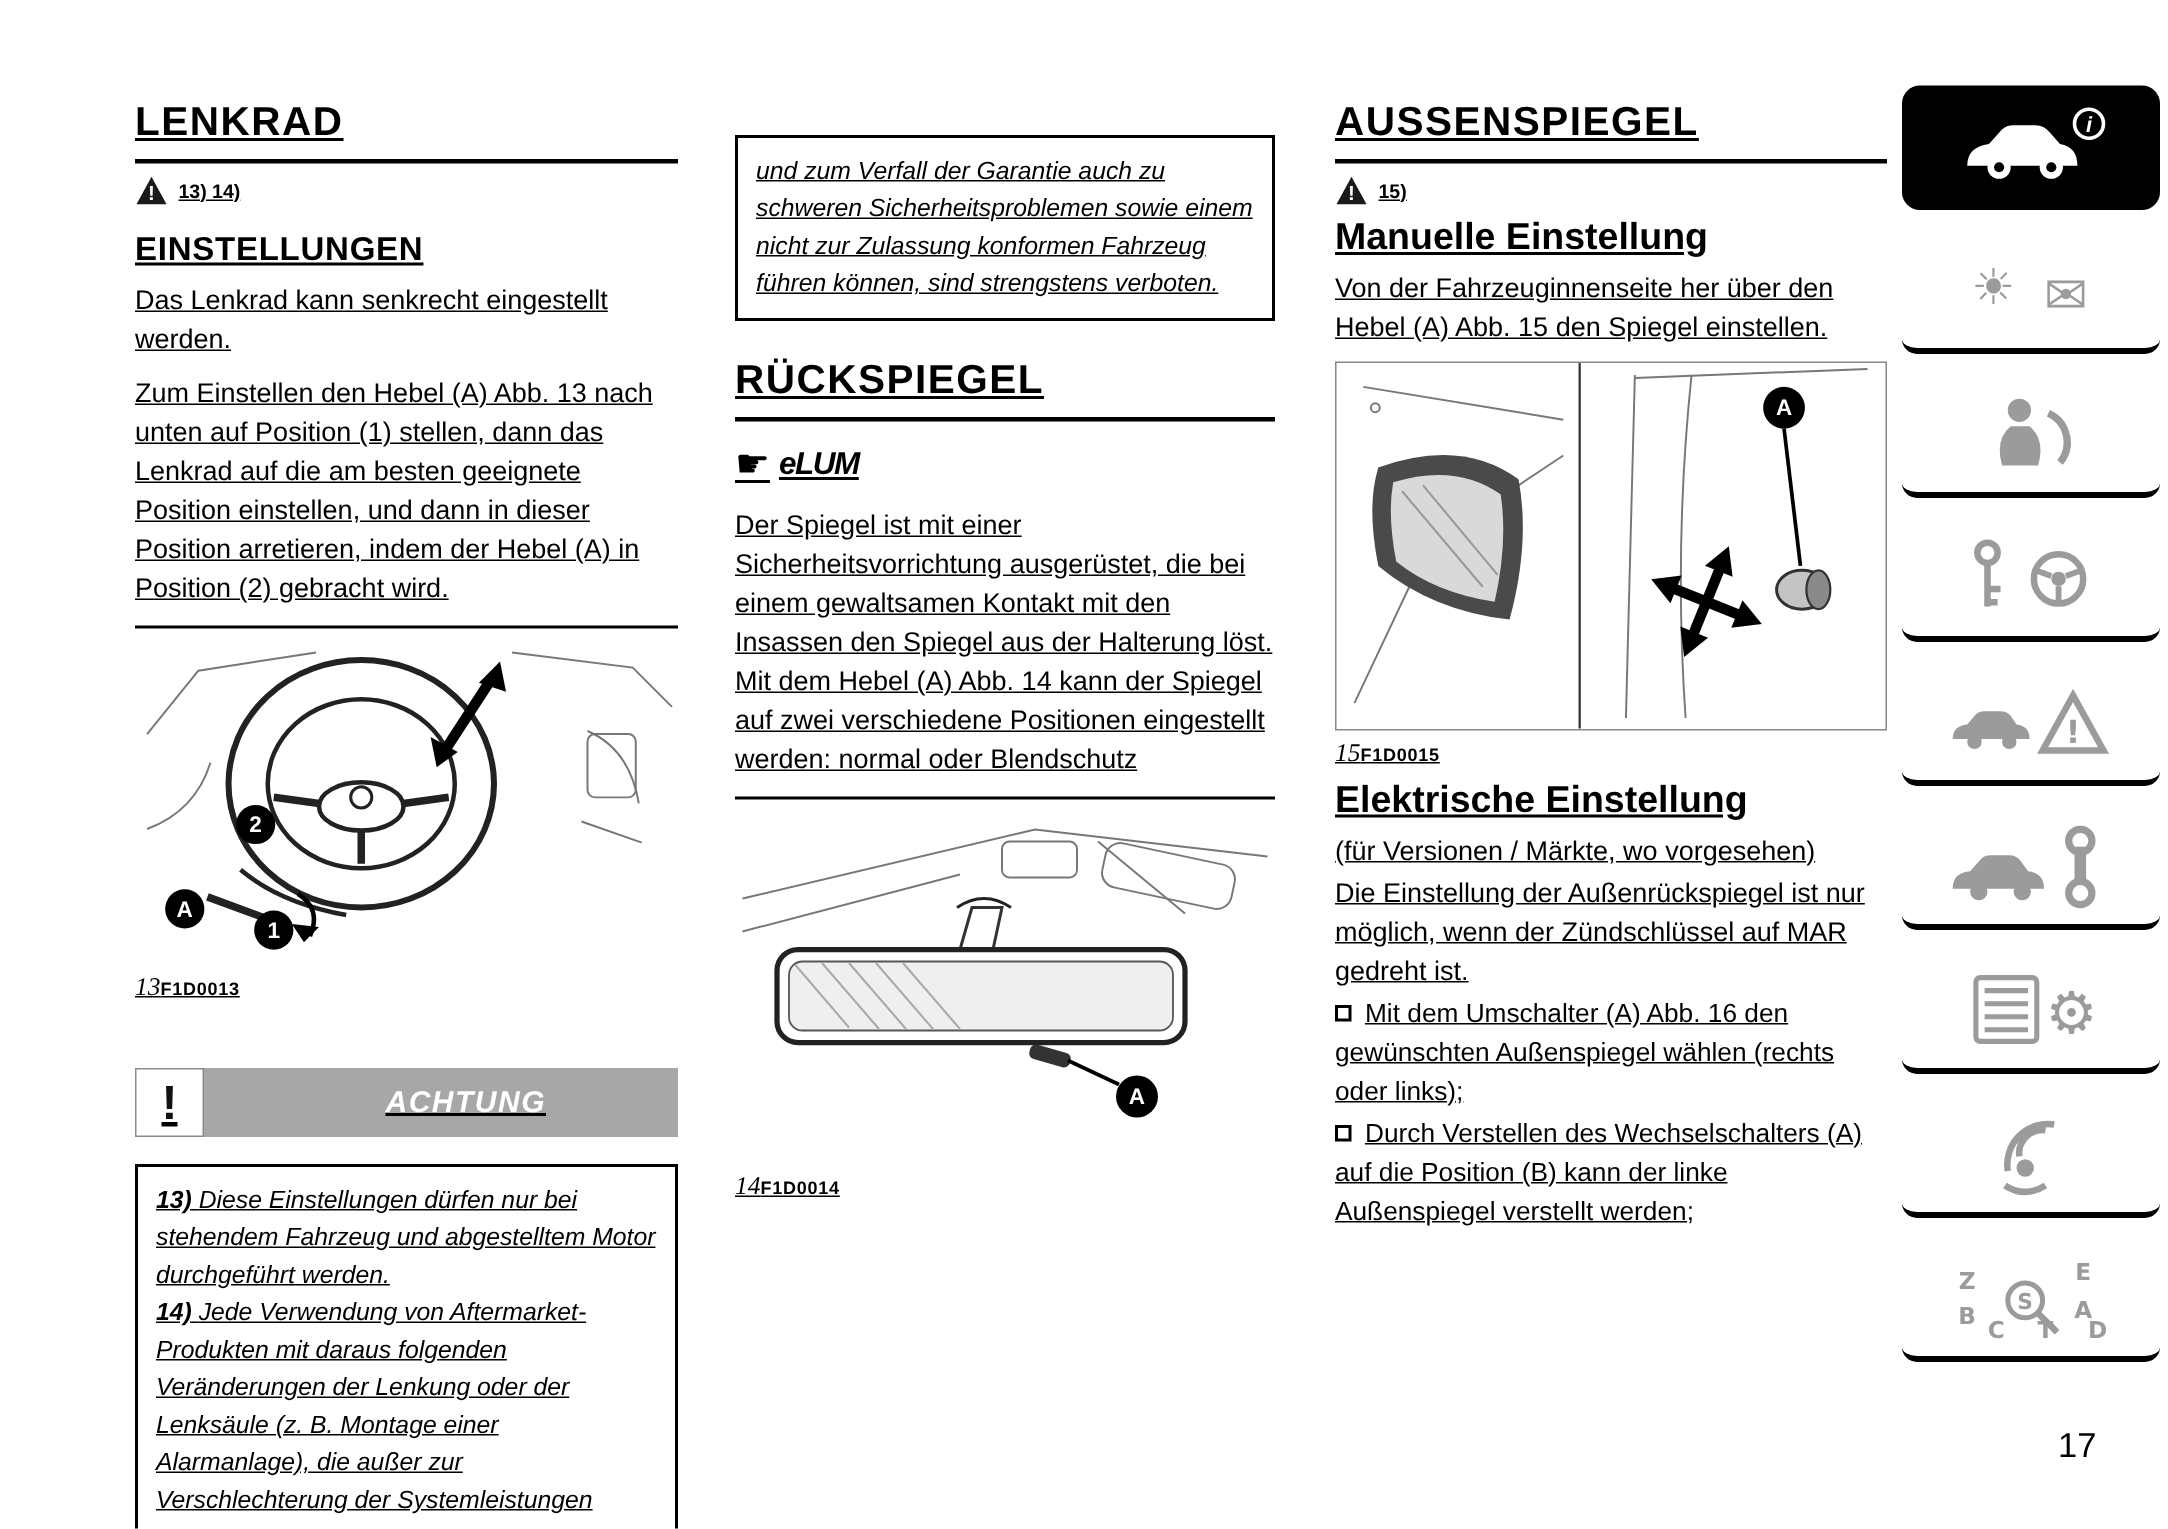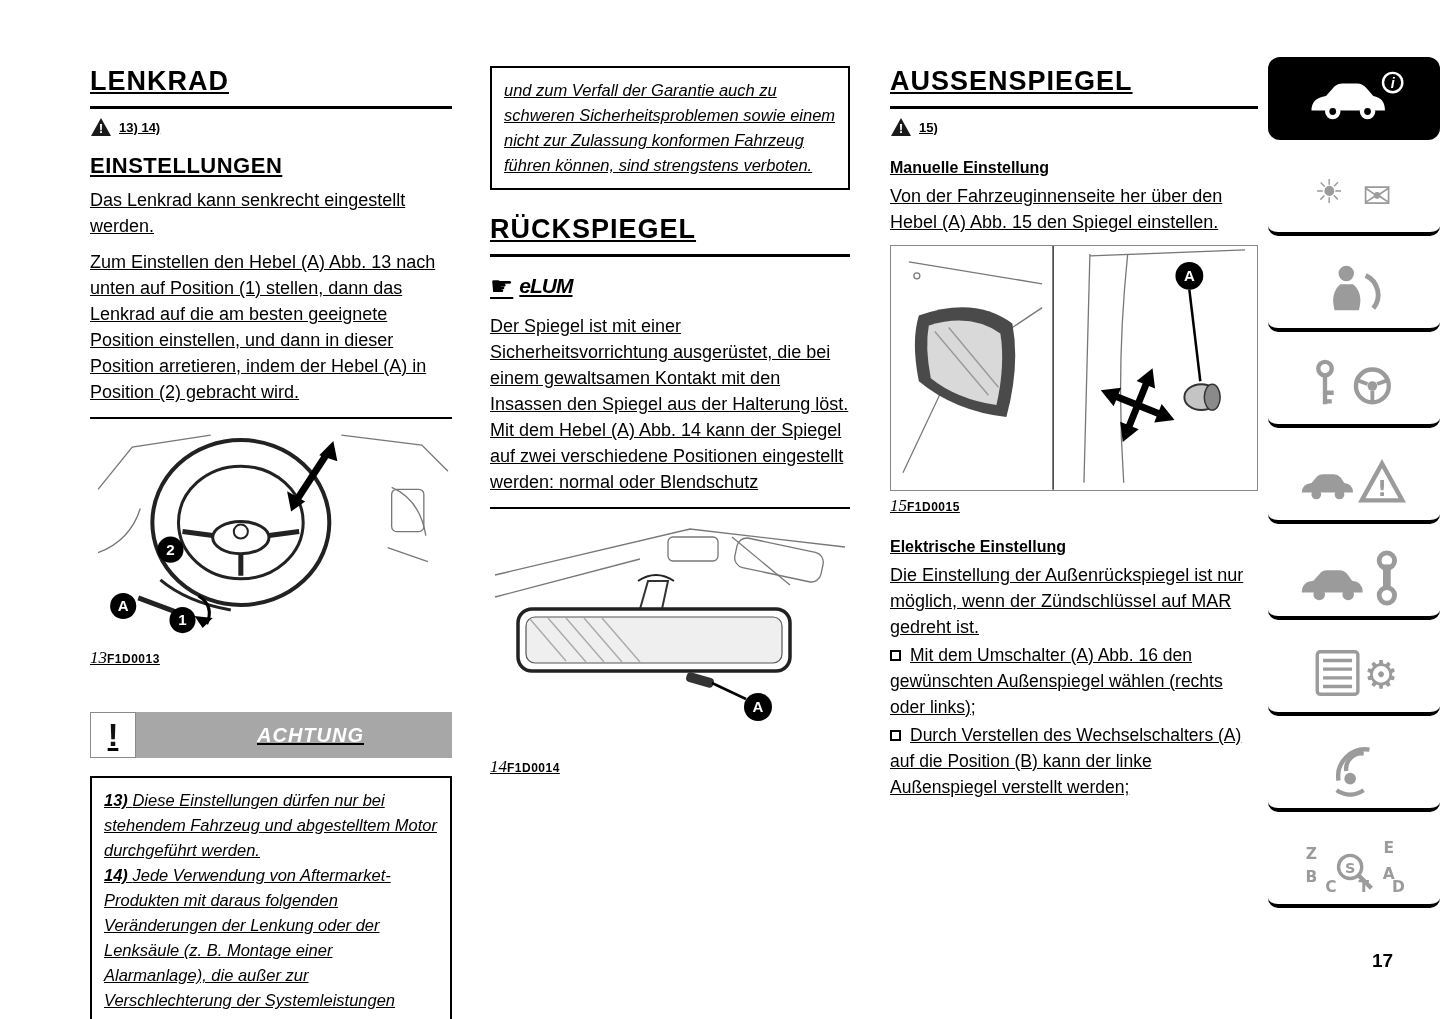--- a/index.html
+++ b/index.html
@@ -4,29 +4,29 @@
 <style>
   * { margin:0; padding:0; box-sizing:border-box; }
   html,body { width:1445px; height:1019px; }
   body {
     background:#ffffff; color:#000;
     font-family:"Liberation Sans", sans-serif;
     position:relative; overflow:hidden;
   }
   .col { position:absolute; top:66px;text-decoration:underline; }
   .col1 { left:90px;  width:362px; }
-  .col2 { left:490px; width:360px; }
+  .col2 { left:490px; width:360px;margin-top:24px; }
   .col3 { left:890px; width:368px; }
 
   .title {
     font-size:27px; font-weight:bold; letter-spacing:1px;
     border-bottom:3px solid #000; padding-bottom:9px; margin-bottom:8px;
   }
   .h2 { font-size:22px; font-weight:bold; letter-spacing:.5px; margin:16px 0 8px; }
-  .h3 { font-size:16px; font-weight:bold; margin:22px 0 6px; }
+  .h3 { font-size:25px; font-weight:bold; margin:7px 0 6px; }
   p.body { font-size:18px; line-height:26px; margin-bottom:10px; }
   p.tight { margin-bottom:2px; }
 
   .warnrefs { display:flex; align-items:center; gap:7px; margin:6px 0 6px; }
   .warnrefs .tri { width:22px; height:20px; }
   .warnrefs .refs { font-size:13px; font-weight:bold; }
 
   hr.rule { border:none; border-top:2px solid #000; margin:12px 0 8px; }
 
   figure { margin:4px 0 0; }
@@ -66,21 +66,21 @@
     height:83px; background:#fff; border-radius:10px;
     border-bottom:4px solid #000;
     display:flex; align-items:center; justify-content:center; cursor:pointer;
   }
   .tab.active { background:#000; border-radius:12px; }
   .tab svg { width:122px; height:58px; }
   .gi { fill:#9b9b9b; }
   .gs { stroke:#9b9b9b; fill:none; }
   .glyph { font-family:"DejaVu Sans", sans-serif; fill:#9b9b9b; }
 
-  .pagenum { position:absolute; left:1372px; top:950px; font-size:19px; font-weight:bold; }
+  .pagenum { position:absolute; left:1372px; top:950px; font-size:23px; font-weight:normal; }
 
   .sk  { stroke:#777; fill:none; stroke-width:1.3; }
   .ln  { stroke:#222; fill:none; }
   .mk  { fill:#000; }
   .mkt { fill:#fff; font-weight:bold; font-size:15px; text-anchor:middle; font-family:"Liberation Sans",sans-serif; }
   .tri-txt { fill:#fff; font-weight:bold; font-size:15px; text-anchor:middle; font-family:"Liberation Sans",sans-serif; }
 </style>
 </head>
 <body>
 
@@ -246,20 +246,21 @@
       <circle class="mk" cx="300" cy="30" r="14"></circle>
       <text class="mkt" x="300" y="35">A</text>
     </svg>
     <figcaption class="figcap">
       <span class="fignum">15</span>
       <span class="figcode">F1D0015</span>
     </figcaption>
   </figure>
 
   <h3 class="h3">Elektrische Einstellung</h3>
+  <p class="body tight">(für Versionen / Märkte, wo vorgesehen)</p>
   <p class="body tight">Die Einstellung der Außenrückspiegel ist nur möglich, wenn der Zündschlüssel auf MAR gedreht ist.</p>
 
   <p class="bullet">
     <span class="sq"></span><span>Mit dem Umschalter (A) Abb. 16 den gewünschten Außenspiegel wählen (rechts oder links);</span>
   </p>
   <p class="bullet">
     <span class="sq"></span><span>Durch Verstellen des Wechselschalters (A) auf die Position (B) kann der linke Außenspiegel verstellt werden;</span>
   </p>
 </section>
 

